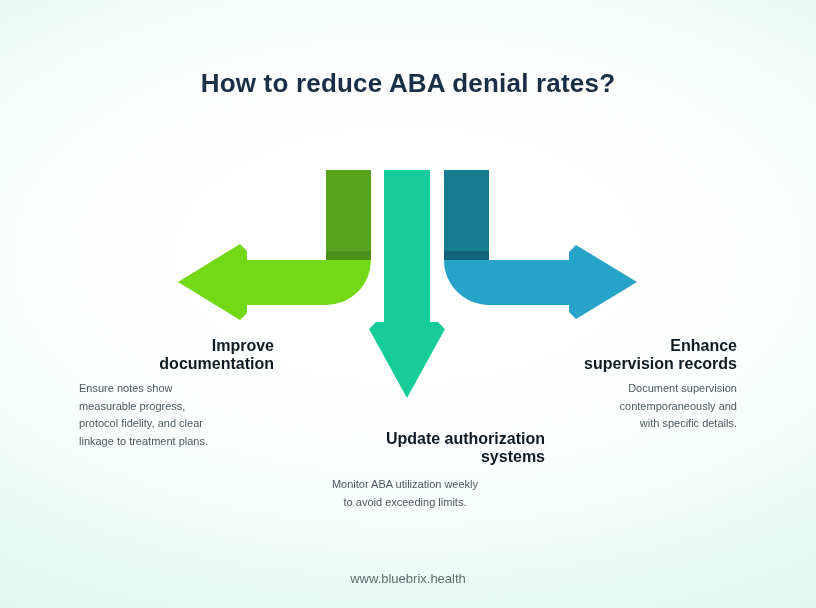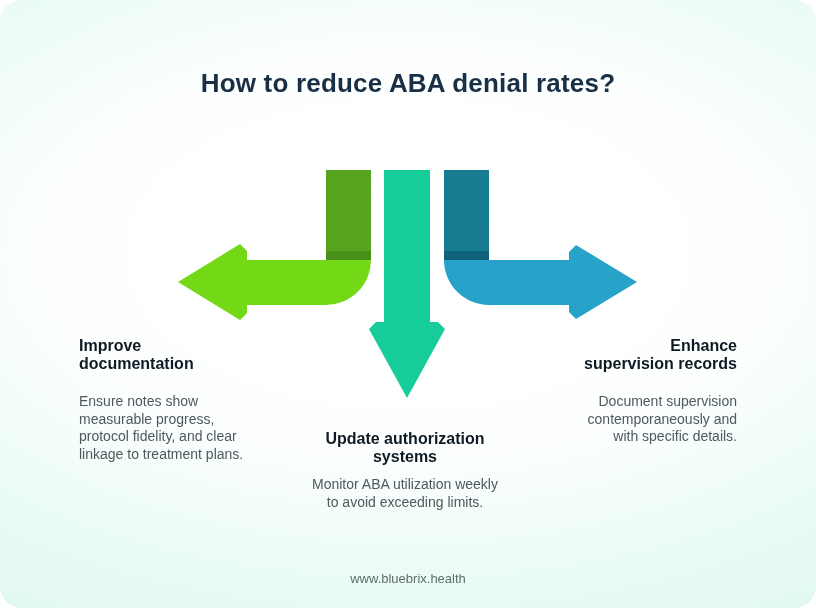--- a/index.html
+++ b/index.html
@@ -2,39 +2,38 @@
 <html><head>
 <meta charset="utf-8">
 <style>
   html,body{margin:0;padding:0;}
   .canvas{
     position:relative;
     width:816px;height:608px;
     overflow:hidden;
     font-family:"Liberation Sans", sans-serif;
     background:radial-gradient(115% 85% at 50% 42%, #ffffff 0%, #fdfffe 38%, #e7faf3 68%, #d8f6ee 100%);
-    border-radius:22px;
   }
   .title{
     position:absolute;left:0;top:68px;width:816px;
     text-align:center;
     font-size:26px;font-weight:700;color:#182f45;
     letter-spacing:.2px;
     margin:0;
   }
   .arrows{position:absolute;left:0;top:0;}
   .block{position:absolute;}
   .block h2{
     margin:0;
     font-size:16px;font-weight:700;color:#0f1b24;
-    line-height:18px;white-space:pre-line;
+    line-height:18px;white-space:pre-line;text-align:right;
   }
   .block p{
-    margin:20px 0 0 0;
-    font-size:14px;color:#4c5a60;
+    margin:7px 0 0 0;
+    font-size:11px;color:#4c5a60;
     line-height:17.5px;white-space:pre-line;
   }
   .block-left{left:79px;top:337px;width:195px;text-align:left;}
   .block-center{left:265px;top:430px;width:280px;text-align:center;}
   .block-center p{margin-top:10px;}
   .block-right{right:79px;top:337px;width:210px;text-align:right;}
   .footer{
     position:absolute;left:0;top:571px;width:816px;
     text-align:center;
     font-size:13px;color:#5e6e6e;

